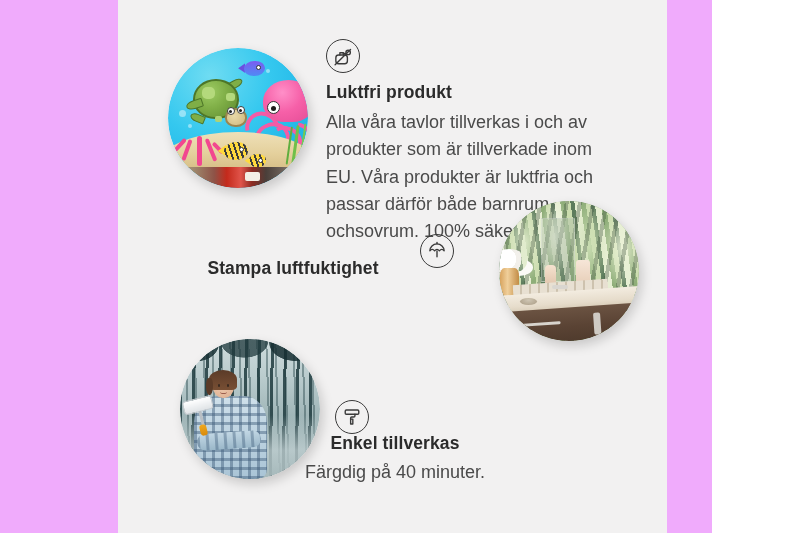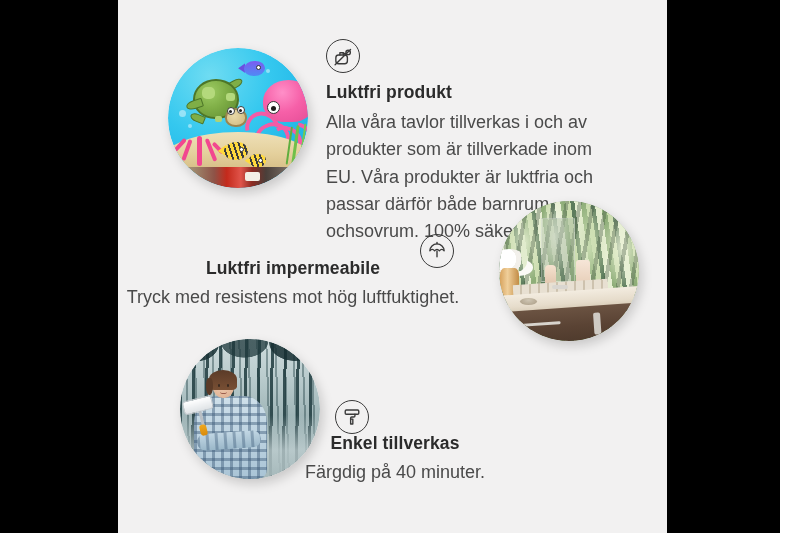--- a/index.html
+++ b/index.html
@@ -9,23 +9,23 @@
   }
   body {
     width: 800px;
     height: 533px;
     overflow: hidden;
     font-family: "Liberation Sans", sans-serif;
   }
 
   #stage {
     position: relative;
-    width: 780px;
+    width: 712px;
     height: 533px;
-    background: #000000;
+    background: #f0abfc;
   }
 
   
   #panel {
     position: absolute;
     left: 118px;
     top: 0px;
     width: 549px;
     height: 533px;
     background: #f2f1f1;
@@ -456,22 +456,21 @@
 
     <div class="icon-circle" id="icon2">
       <svg width="22" height="22" viewBox="0 0 24 24" fill="none" stroke="#3a3a3a" stroke-width="1.5" stroke-linecap="round" stroke-linejoin="round">
         <path d="M12 4.2c-4.3 0-7.8 3.4-7.8 7.6 0 0 1.3-1.6 2.6-1.6s2.6 1.6 2.6 1.6 1.3-1.6 2.6-1.6 2.6 1.6 2.6 1.6 1.3-1.6 2.6-1.6 2.6 1.6 2.6 1.6c0-4.2-3.5-7.6-7.8-7.6z"></path>
         <path d="M12 11.8v6.6"></path>
         <path d="M12 4.2V2.6"></path>
       </svg>
     </div>
 
     <div id="block2">
-      <h3 class="feature-title">Luktfri impermeabile</h3>
-      <p class="feature-desc" style="margin-top:5px;">Tryck med resistens mot hög luftfuktighet.</p>
+      <h3 class="feature-title">Stampa luftfuktighet</h3>
     </div>
 
     <div class="photo-circle" id="circle-forest">
       <div class="photo-inner">
         <div class="forest-bg"></div>
         <div class="forest-canopy"></div>
         <div class="person">
           <div class="person-shirt"></div>
           <div class="person-head"></div>
           <div class="person-hair"></div>

